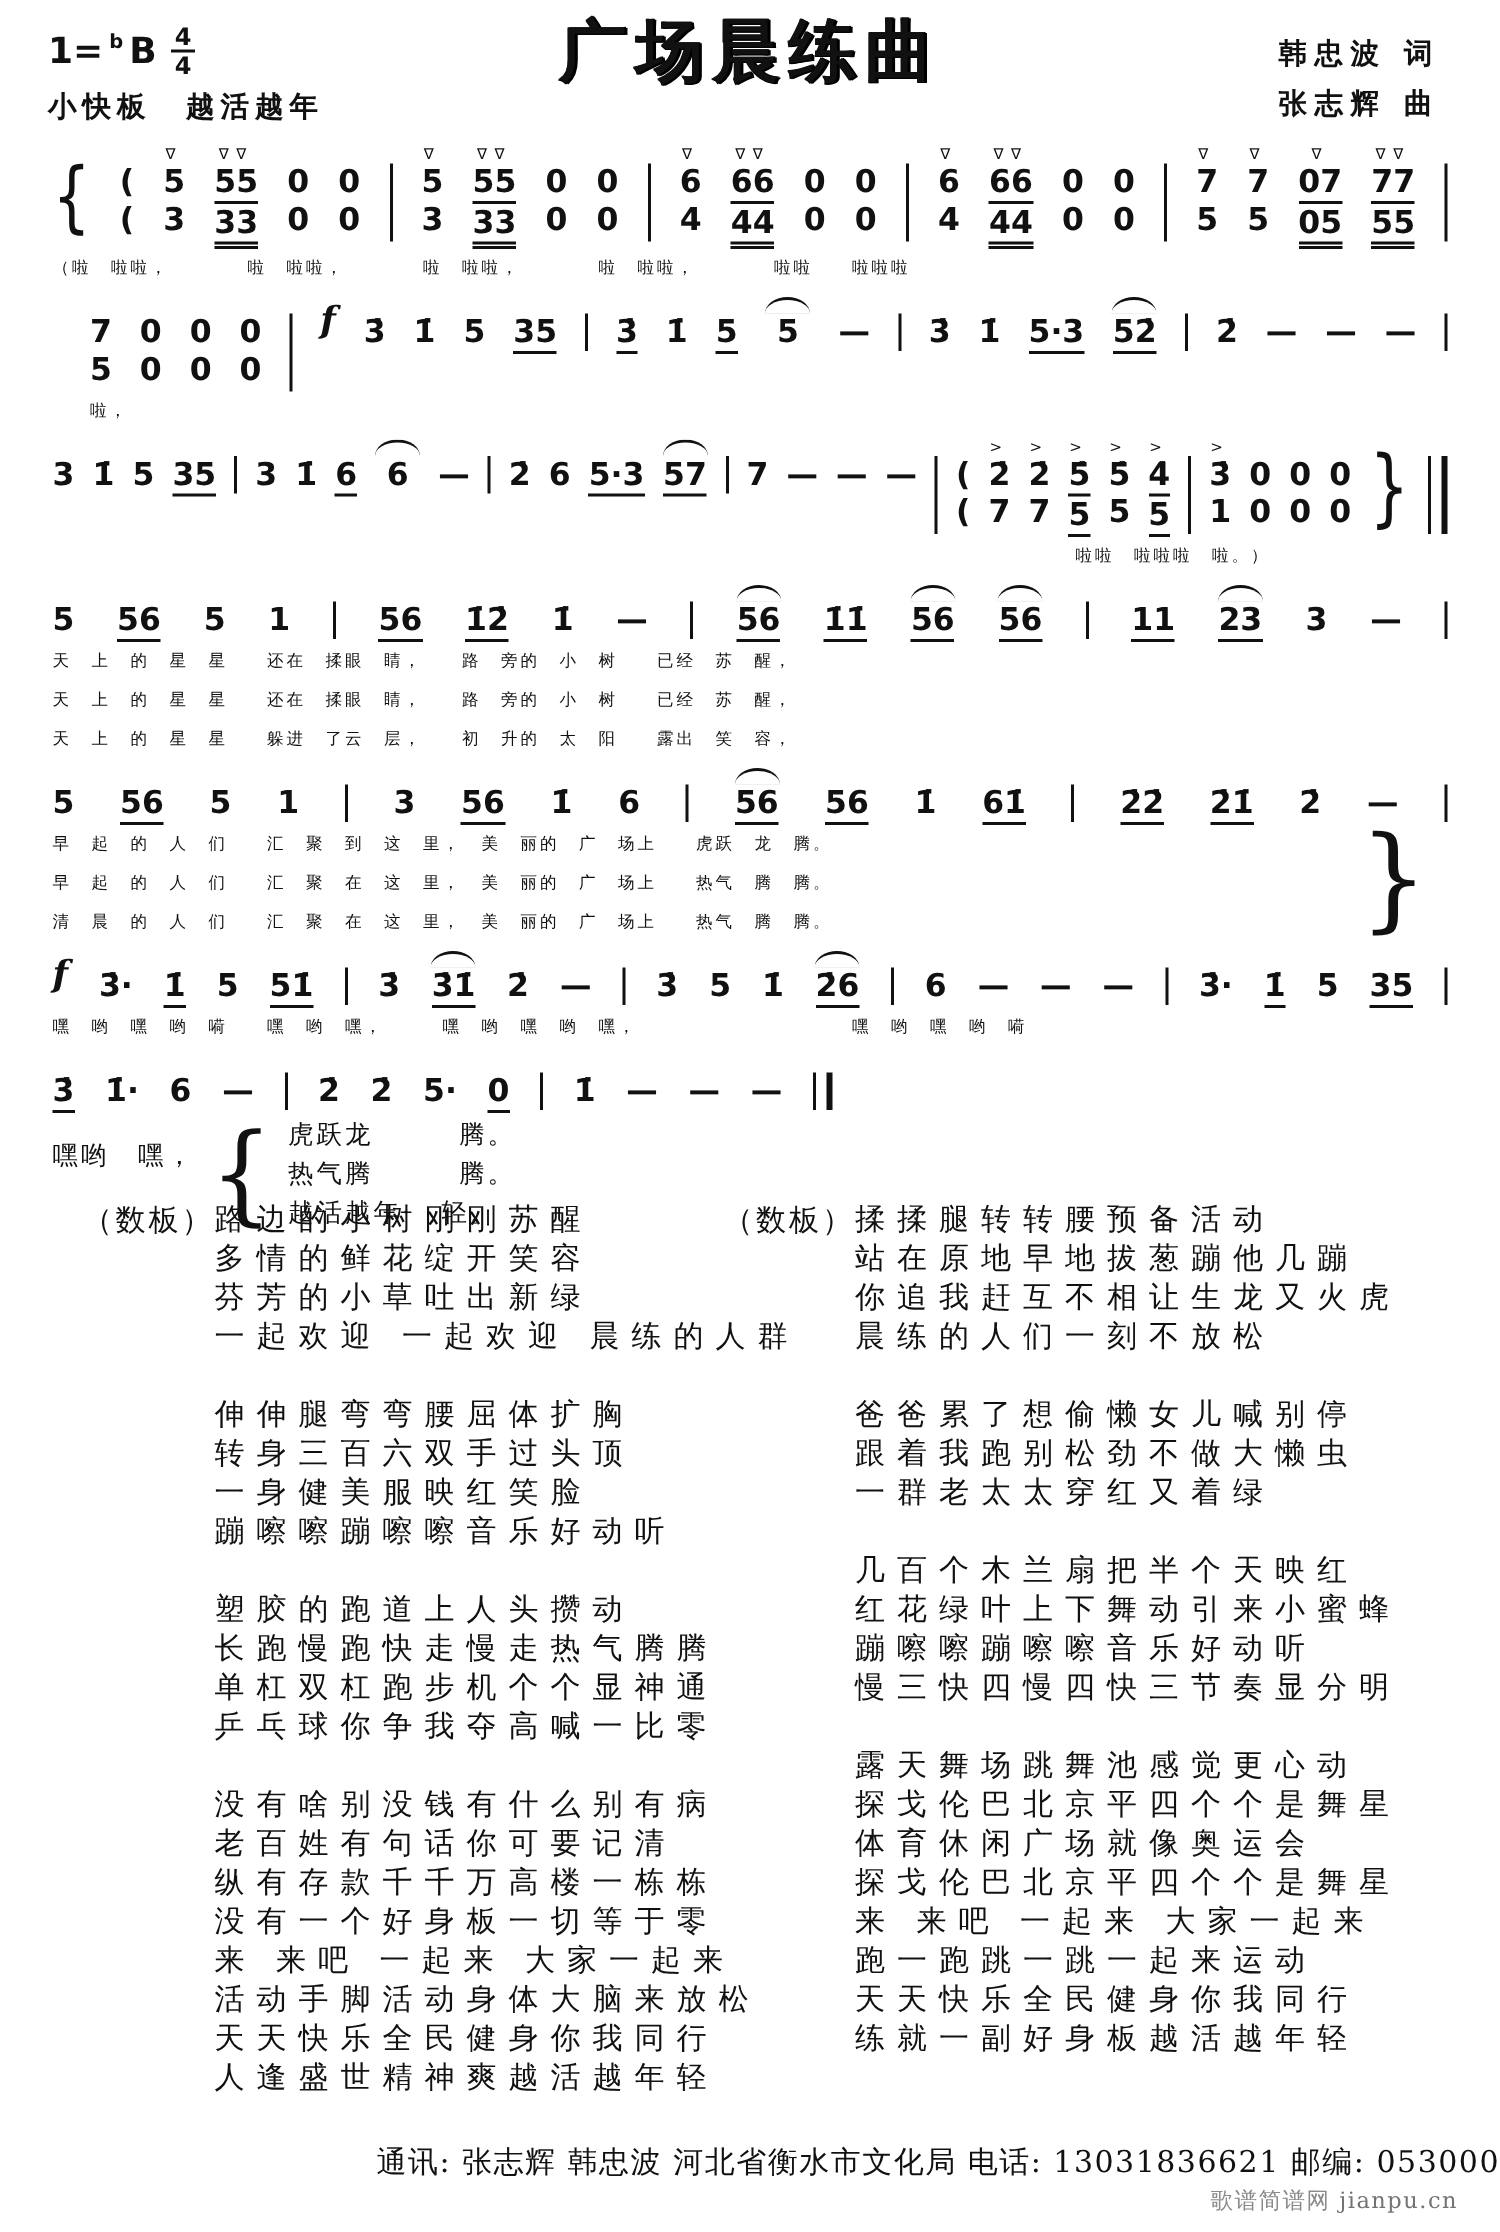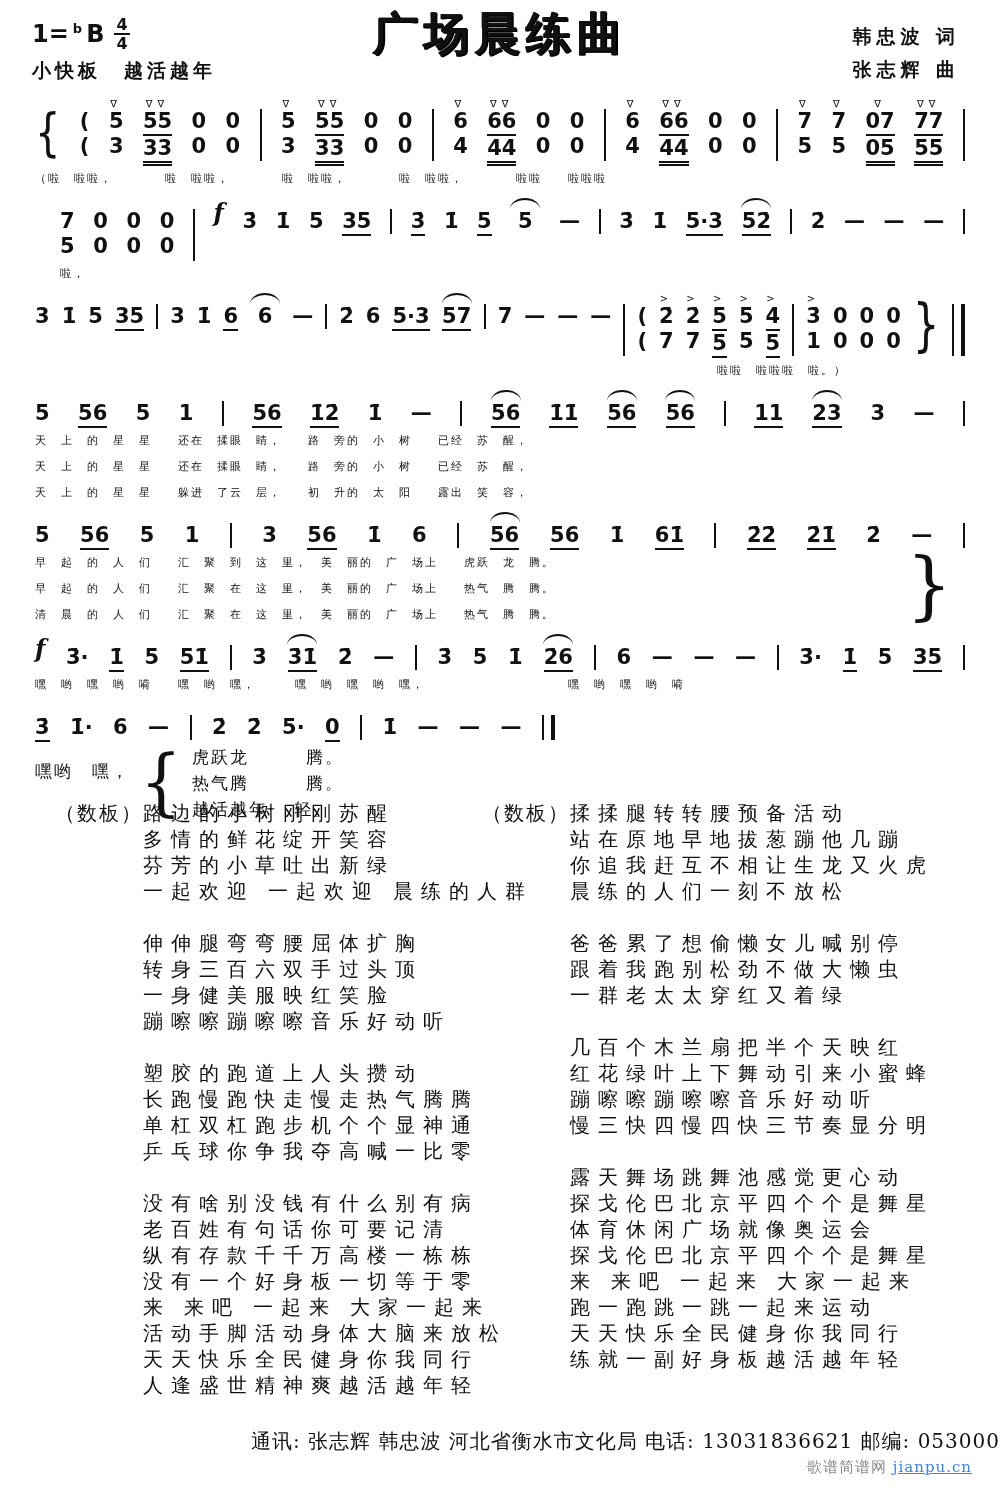--- a/index.html
+++ b/index.html
@@ -886,15 +886,15 @@
           <div class="vline">跑一跑跳一跳一起来运动</div>
           <div class="vline">天天快乐全民健身你我同行</div>
           <div class="vline">练就一副好身板越活越年轻</div>
         </div>
       </div>
   </div>
 
   <div id="contact">通讯: 张志辉 韩忠波 河北省衡水市文化局 电话: 13031836621 邮编: 053000</div>
   <div id="wm">
     <span class="g" style="color: rgb(138, 138, 138);">歌谱简谱网</span>
-    <span class="r" style="color: #3b82f6; text-decoration: underline;">jianpu.cn</span>
+    <span class="r" style="color: #737373;">jianpu.cn</span>
   </div>
 </div>
 
 </body></html>

